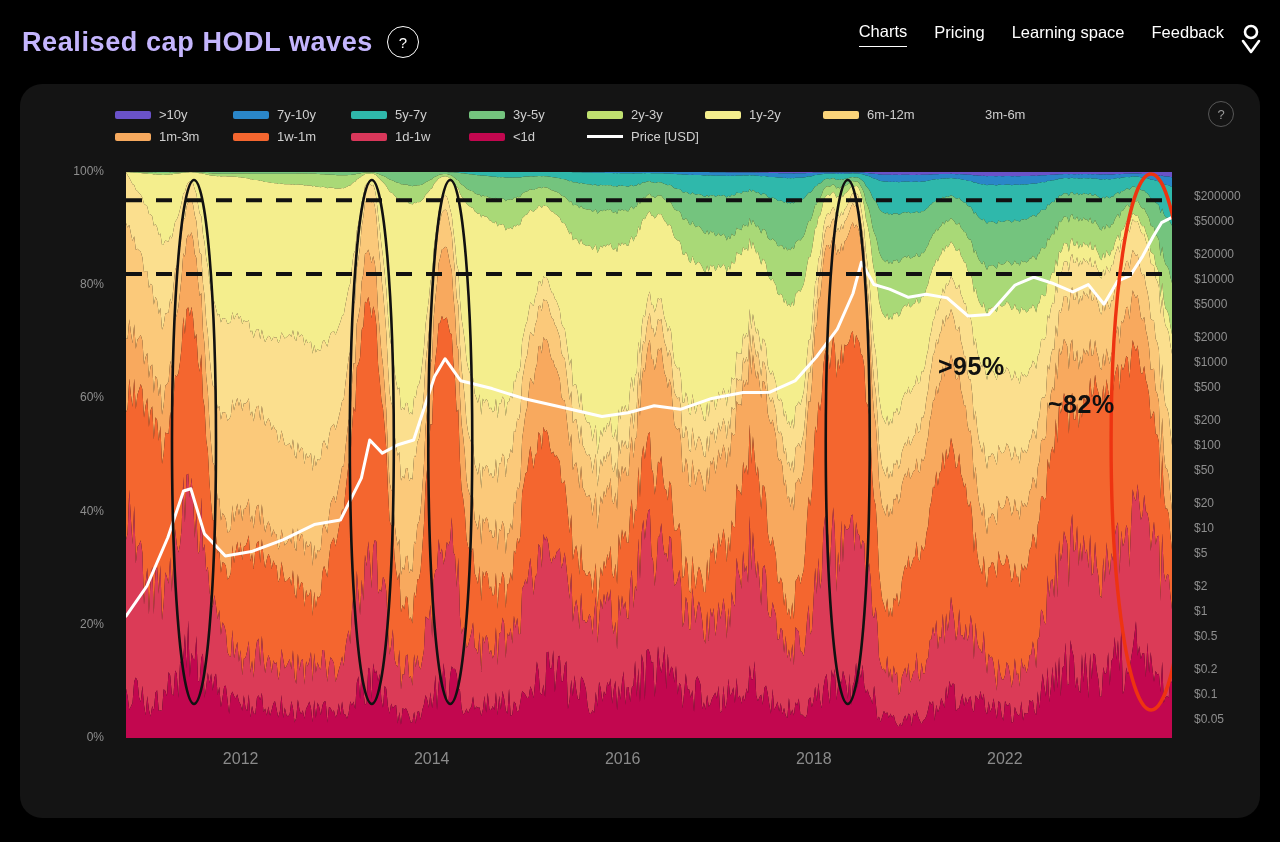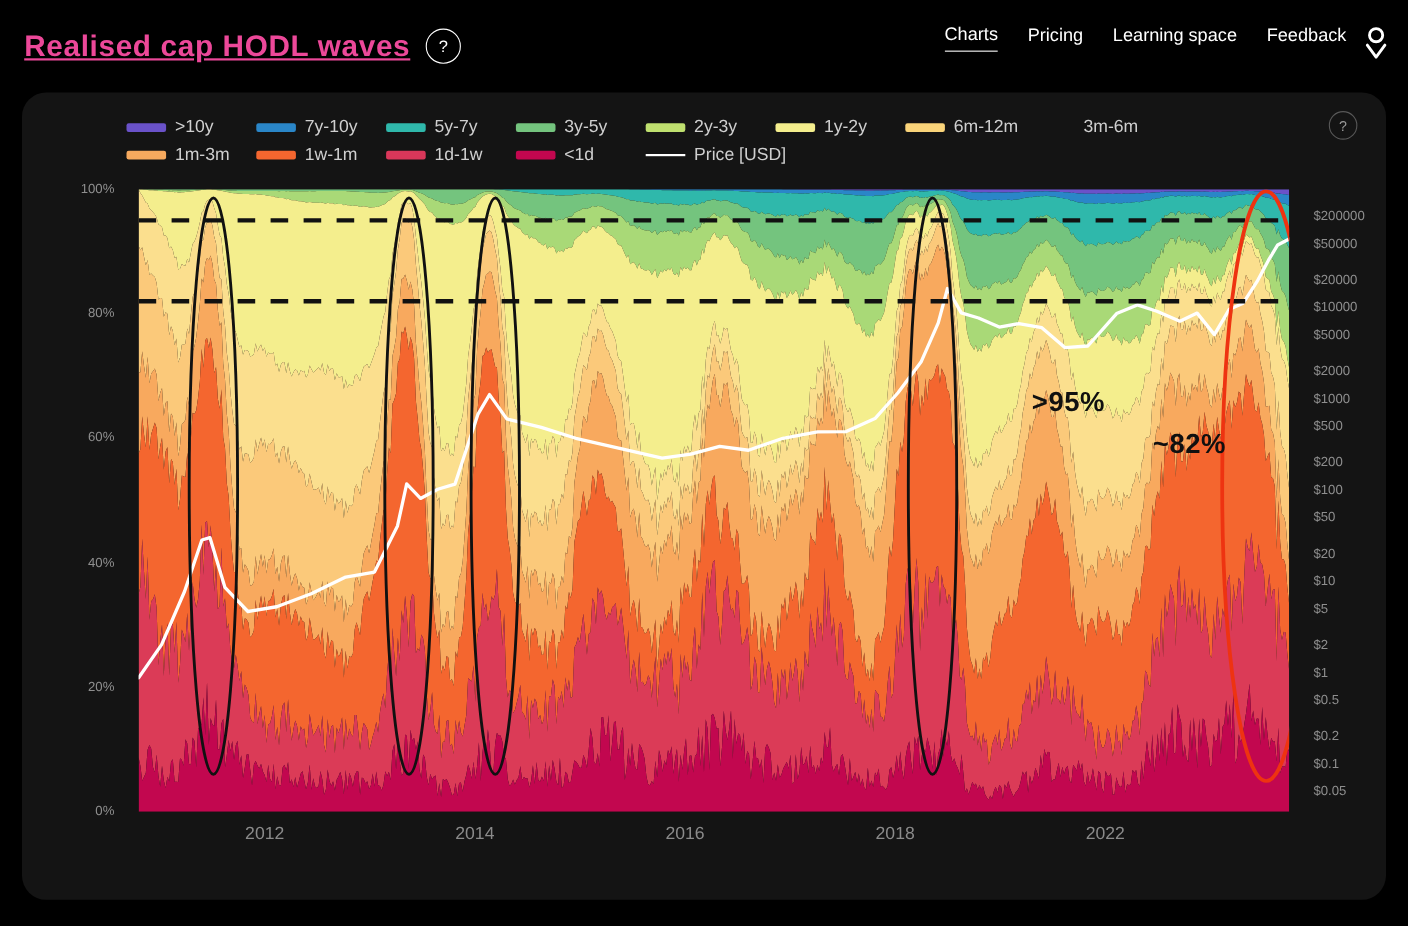--- a/index.html
+++ b/index.html
@@ -12,25 +12,24 @@
   }
 
   
   .header {
     position: absolute; top: 0; left: 0;
     width: 1280px; height: 84px;
     display: flex; align-items: center;
   }
   .title-wrap { display: flex; align-items: center; gap: 14px; margin-left: 22px; }
   .page-title {
-    color: #ec4899;
+    color: #c4b5fd;
     font-size: 27px;
     font-weight: 700;
     letter-spacing: 0.6px;
-    text-decoration: underline;
   }
   .help-circle {
     width: 32px; height: 32px; border-radius: 50%;
     border: 1.6px solid #ffffff;
     color: #ffffff;
     display: flex; align-items: center; justify-content: center;
     font-size: 15px; font-weight: 400;
     cursor: pointer;
   }
   .nav {
@@ -69,21 +68,21 @@
   
   .legend {
     position: absolute; left: 95px; top: 23px;
     width: 1060px;
     display: flex; flex-wrap: wrap;
     row-gap: 7px;
   }
   .legend-item {
     display: flex; align-items: center; gap: 8px;
     width: 118px;
-    font-size: 16px; color: #cfcfcf;
+    font-size: 13px; color: #cfcfcf;
     cursor: pointer;
   }
   .legend-swatch { width: 36px; height: 8px; border-radius: 2px; flex: 0 0 auto; }
   .legend-line { width: 36px; height: 2.5px; background: #ffffff; flex: 0 0 auto; }
 
   
   .chart-area {
     position: absolute;
     left: 86px; top: 88px;
     width: 1046px; height: 566px;

